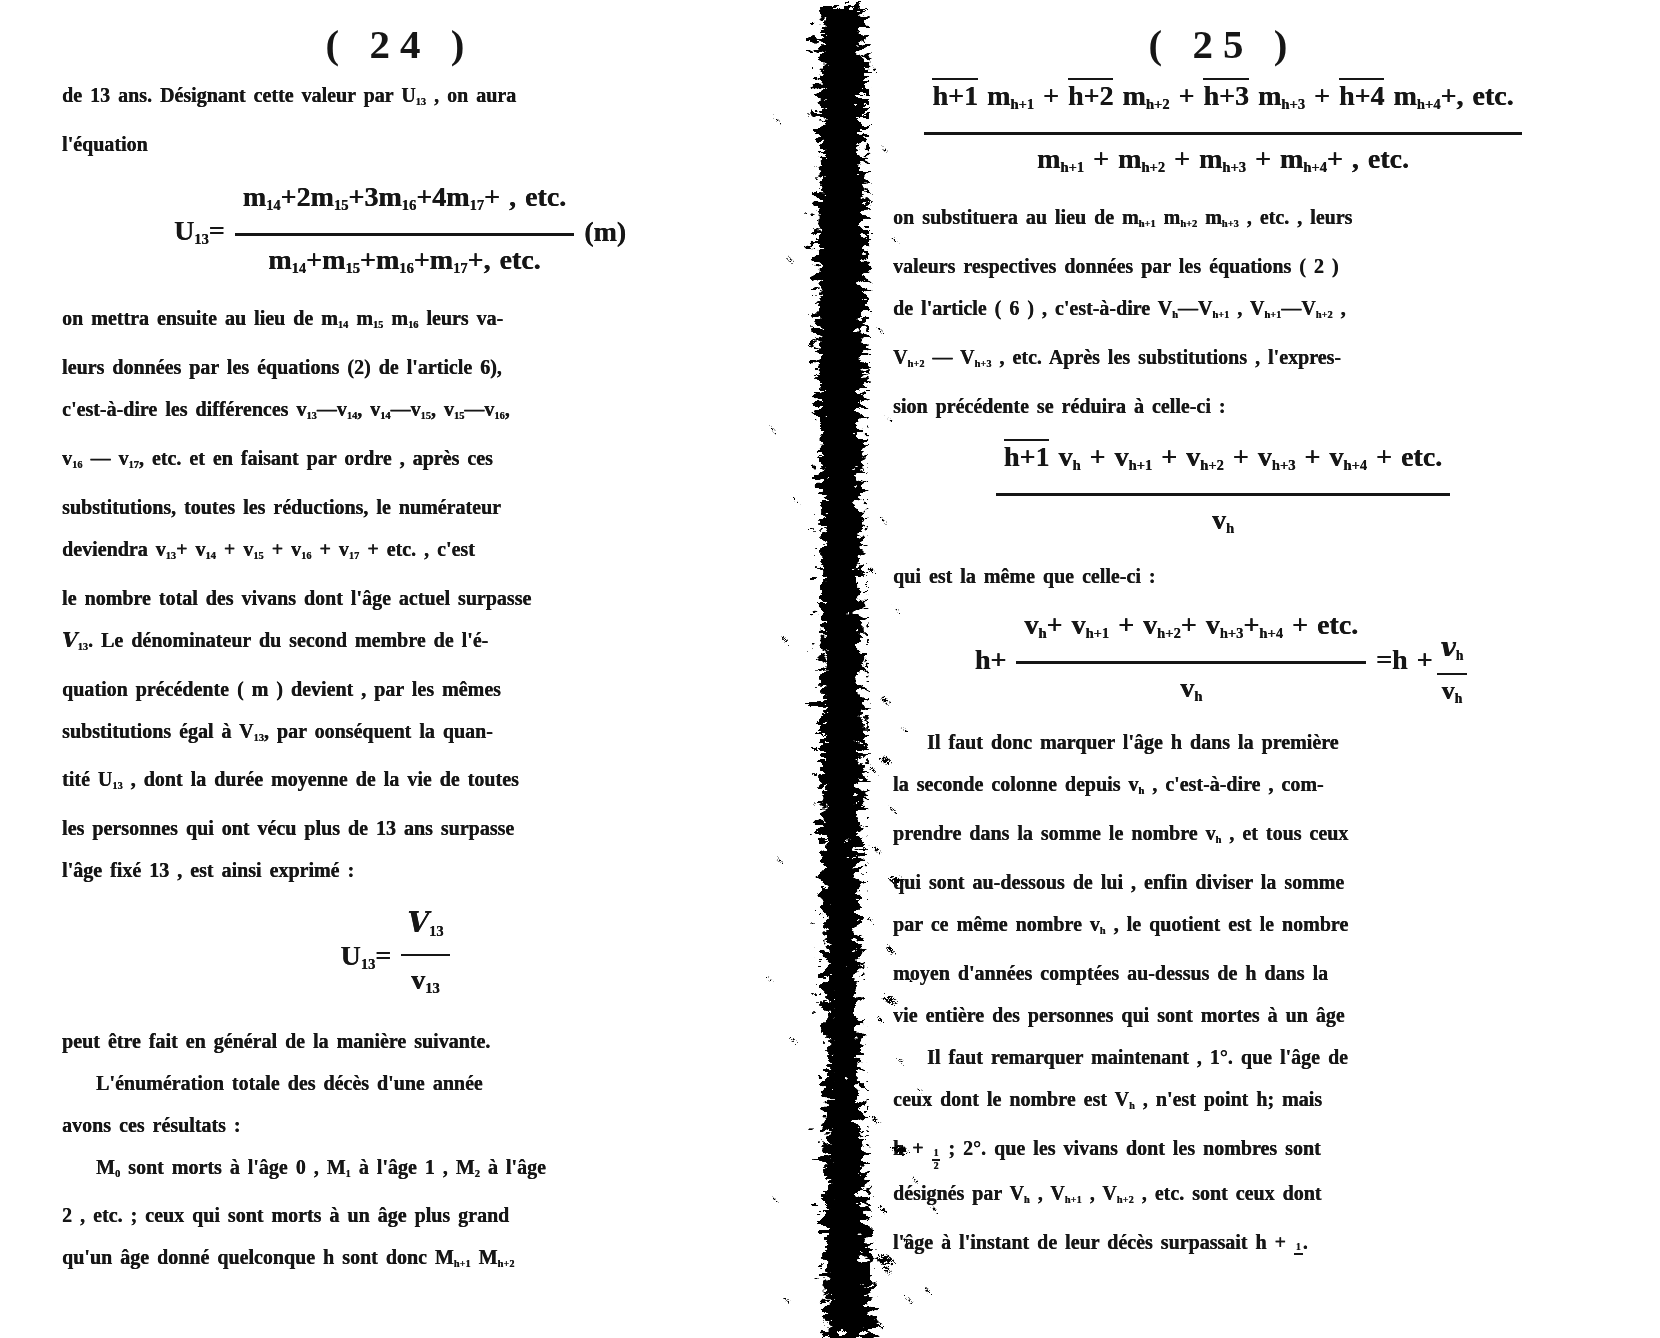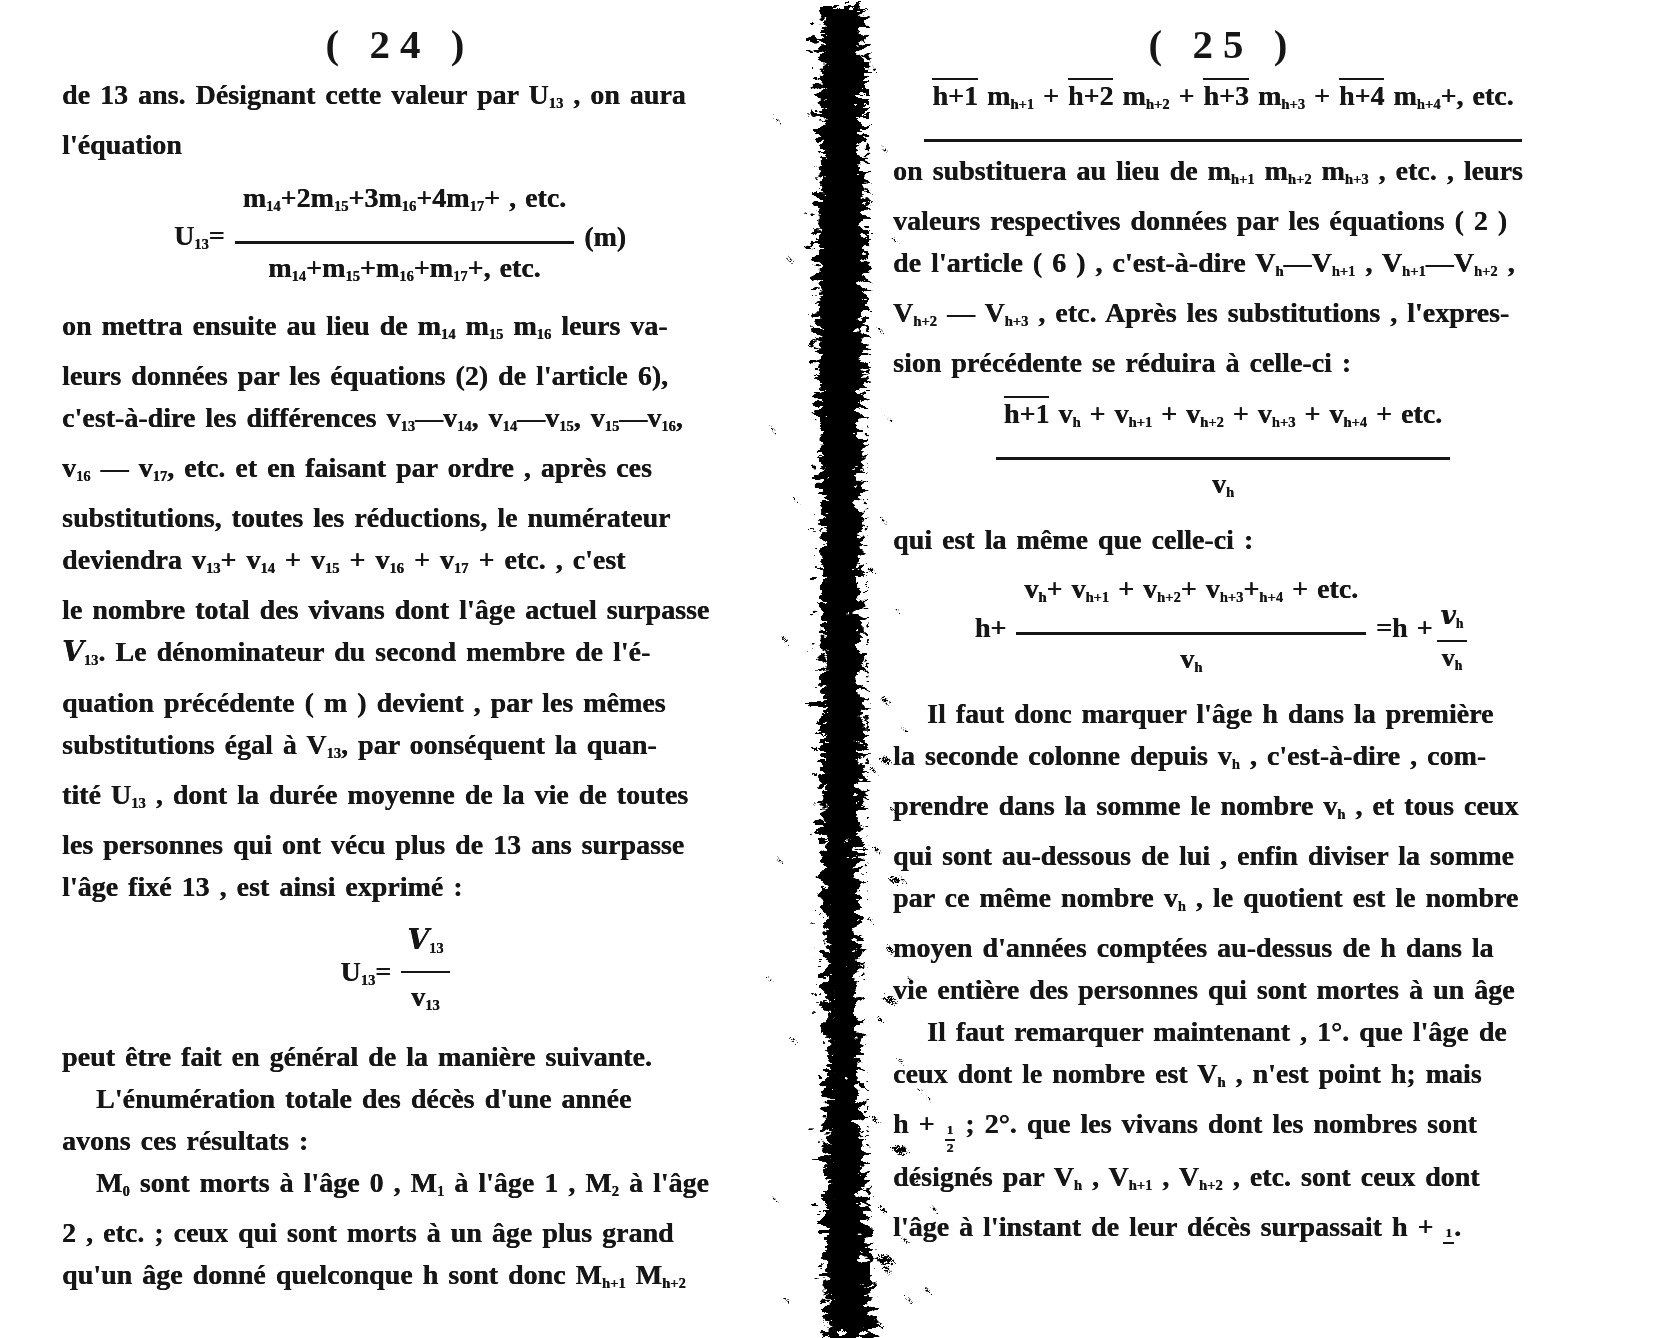--- a/index.html
+++ b/index.html
@@ -11,39 +11,39 @@
   .page{position:absolute;top:0;}
   .page-left{left:62px;width:676px;}
   .page-right{left:893px;width:660px;}
   .pnum{
     text-align:center;font-size:41px;font-weight:bold;letter-spacing:10px;
     margin:20px 0 6px 0;
   }
   .para{margin:0;}
   .para.indent .ln:first-child{text-indent:34px;}
   .ln{
-    font-size:28px;line-height:42px;font-weight:bold;white-space:nowrap;
+    font-size:20px;line-height:42px;font-weight:bold;white-space:nowrap;
     word-spacing:3px;text-shadow:0.35px 0.35px 0 #161616;
   }
   sub{font-size:0.52em;vertical-align:-0.28em;letter-spacing:0;word-spacing:0;}
   i{font-family:"DejaVu Serif",serif;}
   .ov{display:inline-block;border-top:2.5px solid #161616;line-height:1.05;padding-top:1px;}
   .sfrac{
     display:inline-flex;flex-direction:column;align-items:center;
     font-size:0.48em;line-height:1.1;vertical-align:-0.1em;font-weight:bold;
   }
   .sfrac span:first-child{border-bottom:2px solid #161616;padding:0 2px 1px;}
   .eq{
     display:flex;align-items:center;justify-content:center;
     font-size:28px;font-weight:bold;text-shadow:0.35px 0.35px 0 #161616;
     word-spacing:2px;
   }
   .eq .lhs,.eq .tag,.eq .rhs-pre{white-space:nowrap;}
   .frac{display:inline-flex;flex-direction:column;align-items:center;margin:0 10px;}
-  .frac .num{padding:2px 8px 15px;border-bottom:3px solid #161616;line-height:40px;}
+  .frac .num{padding:2px 8px 8px;border-bottom:3px solid #161616;line-height:40px;}
   .frac .den{padding:5px 8px 2px;line-height:38px;}
   .frac.tight .num{border-bottom-width:2.5px;padding:0 6px 3px;}
   .frac.small{font-size:26px;margin:0 4px;transform:translateY(12px);}
   .frac.small .num{padding:0 4px 2px;border-bottom-width:2.5px;line-height:30px;}
   .frac.small .den{padding:2px 4px 0;line-height:28px;}
   .eq-m{margin:10px 0 8px;}
   .eq-u13{margin:12px 0 10px;}
   .eq-top25{margin:4px 0 8px;}
   .eq-mid25{margin:8px 0 6px;}
   .eq-h25{margin:6px 0 4px;}
@@ -111,20 +111,21 @@
       <div class="ln">qu'un âge donné quelconque h sont donc M<sub>h+1</sub> M<sub>h+2</sub></div>
     </div>
 </div>
 
 <div class="page page-right">
   <div class="pnum">( 25 )</div>
 
   <div class="eq eq-top25">
     <span class="frac">
       <span class="num"><span class="ov">h+1</span> m<sub>h+1</sub> + <span class="ov">h+2</span> m<sub>h+2</sub> + <span class="ov">h+3</span> m<sub>h+3</sub> + <span class="ov">h+4</span> m<sub>h+4</sub>+, etc.</span>
+      <span class="den">m<sub>h+1</sub> + m<sub>h+2</sub> + m<sub>h+3</sub> + m<sub>h+4</sub>+ , etc.</span>
     </span>
   </div>
 
   <div class="para">
 
   <div class="ln">on substituera au lieu de m<sub>h+1</sub> m<sub>h+2</sub> m<sub>h+3</sub> , etc. , leurs</div>
       <div class="ln">valeurs respectives données par les équations ( 2 )</div>
       <div class="ln">de l'article ( 6 ) , c'est-à-dire V<sub>h</sub>—V<sub>h+1</sub> , V<sub>h+1</sub>—V<sub>h+2</sub> ,</div>
       <div class="ln">V<sub>h+2</sub> — V<sub>h+3</sub> , etc. Après les substitutions , l'expres-</div>
       <div class="ln">sion précédente se réduira à celle-ci :</div>

